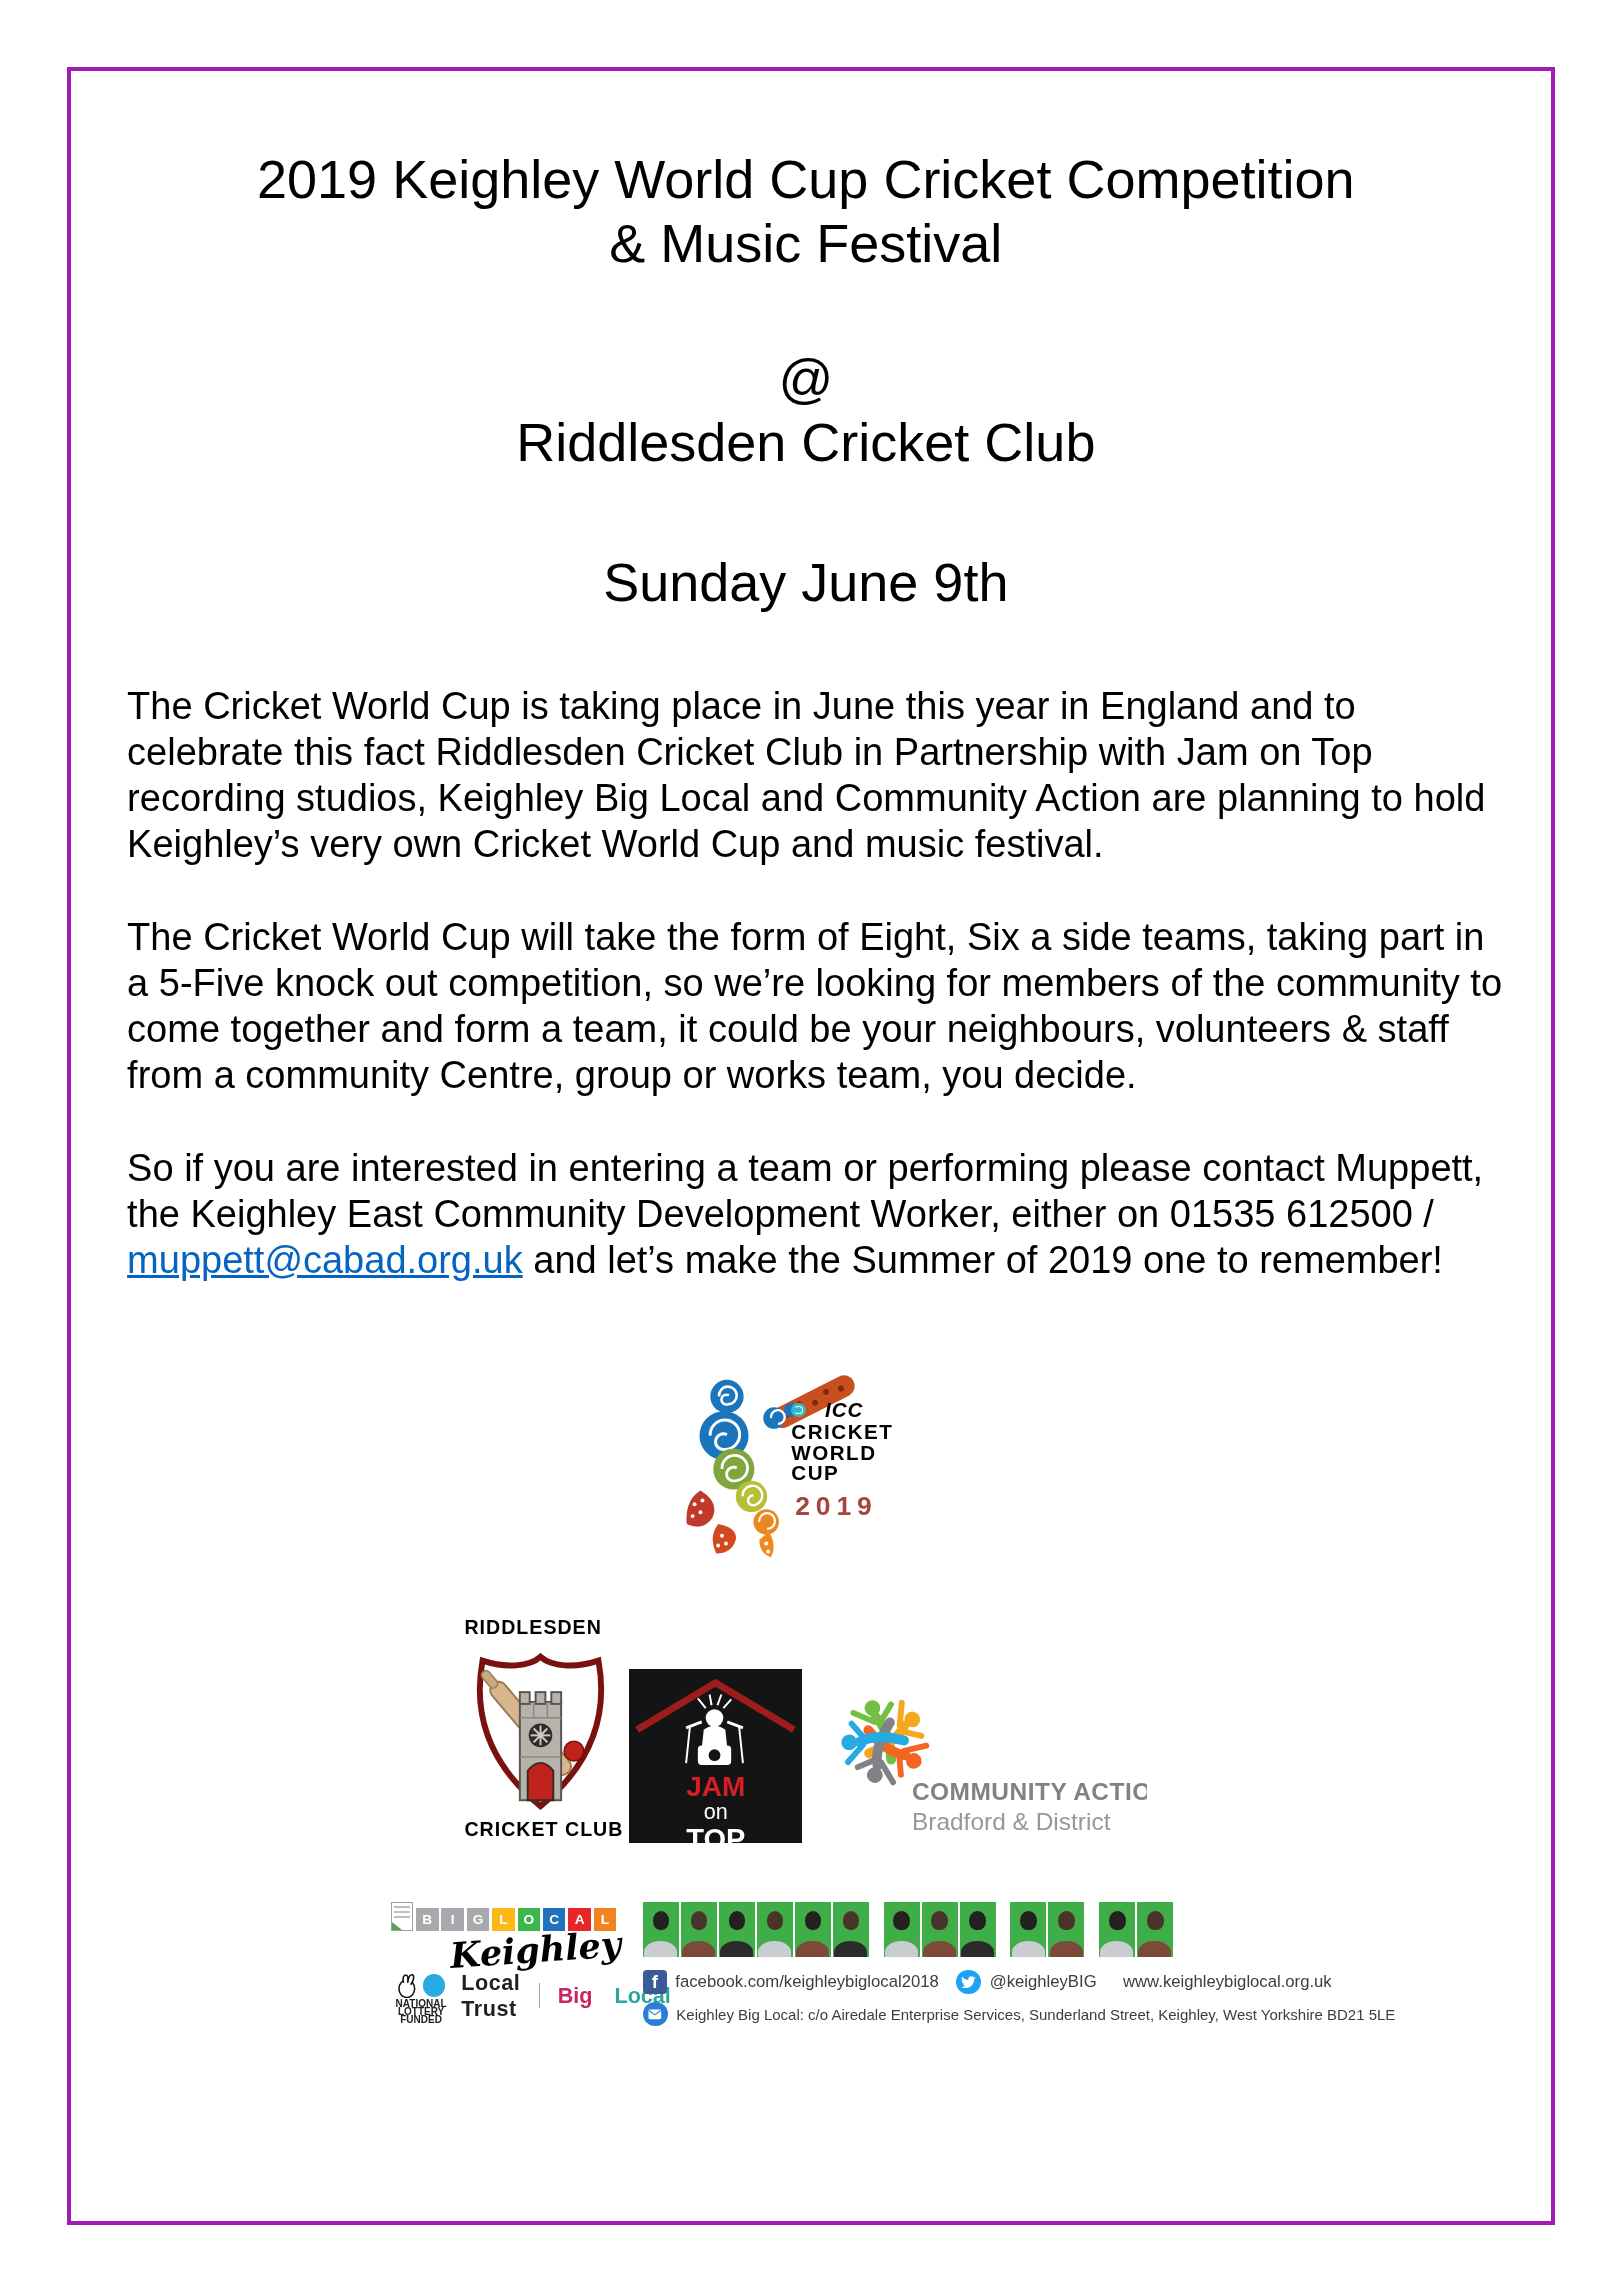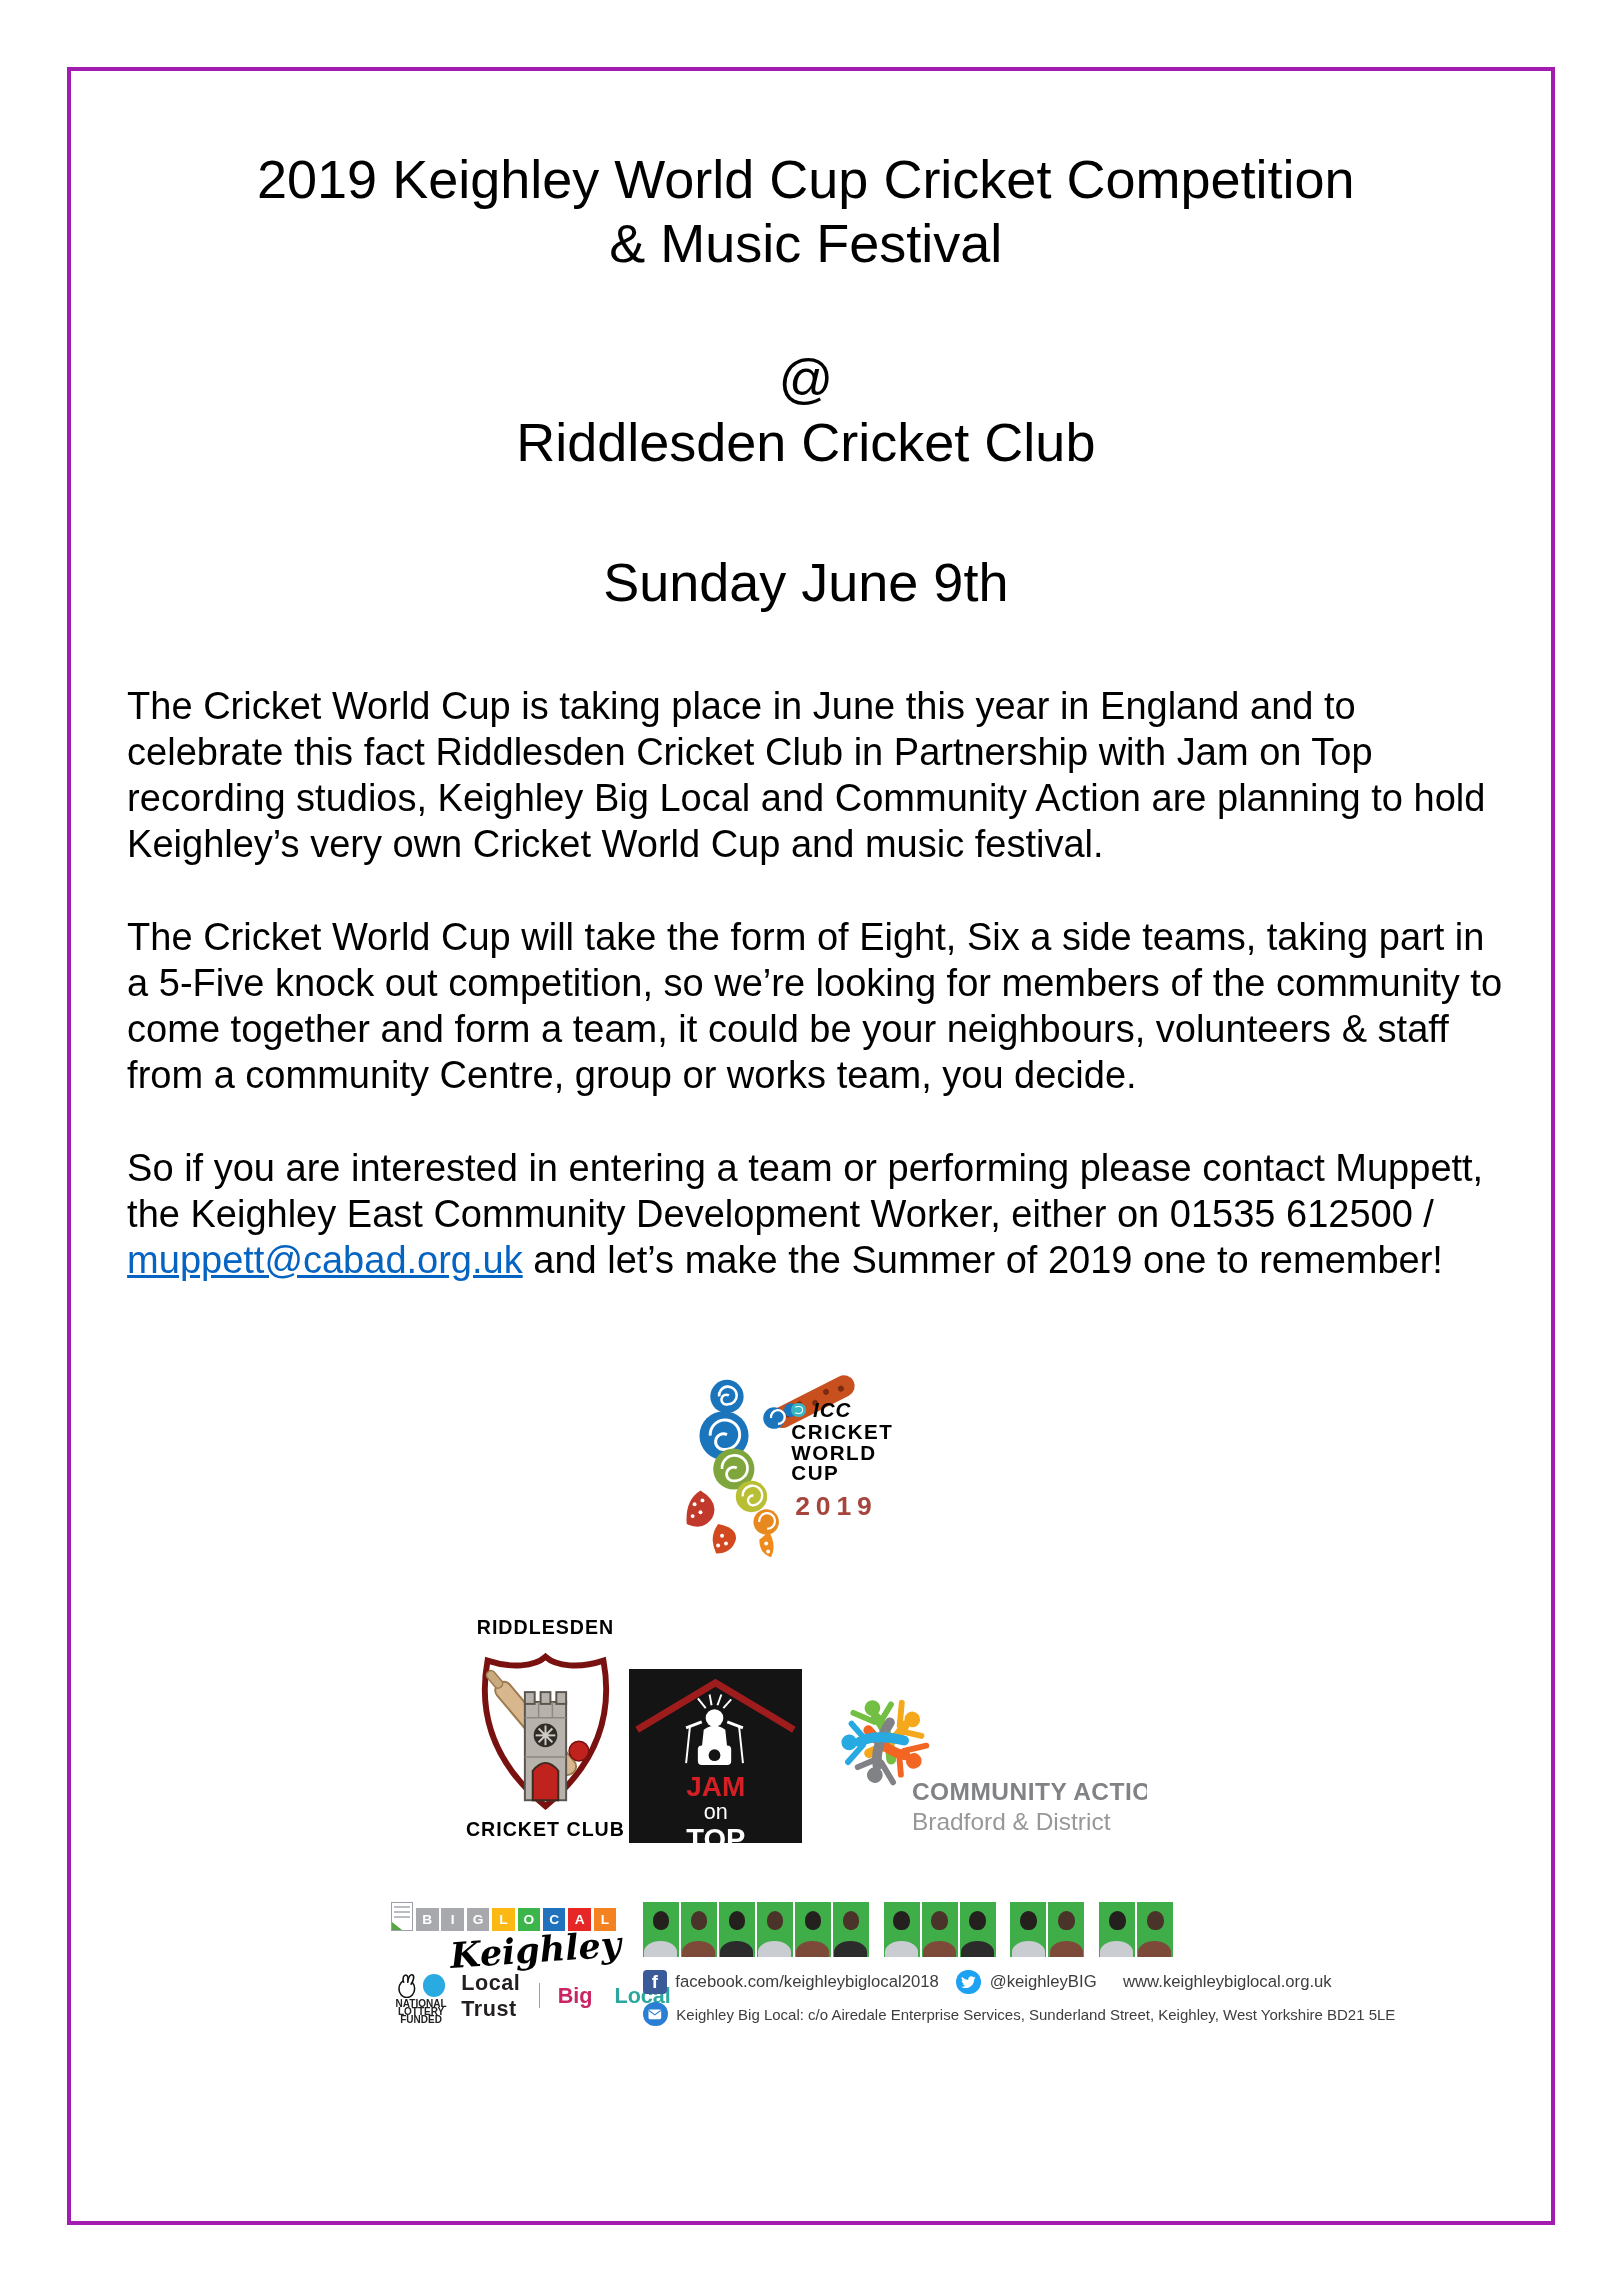--- a/index.html
+++ b/index.html
@@ -13,31 +13,31 @@
   .date{margin-top:76px;}
   
   .bodytext p{font-size:38px;line-height:46px;margin:47px 7.8px 0 37px;}
   .bodytext p.first{margin-top:69px;}
   a.email{color:#0563c1;text-decoration:underline;cursor:pointer;}
   
   .icc-wrap{margin-top:84px;display:flex;justify-content:center;}
   .icc{position:relative;width:265px;height:206px;}
   .icc svg{position:absolute;left:0;top:0;}
   .icc-text{position:absolute;left:118px;top:31px;width:147px;}
-  .icc-row{display:flex;align-items:center;gap:7px;}
+  .icc-row{display:flex;align-items:center;gap:19px;}
   .icc-ball{width:14.7px;height:14.7px;border-radius:50%;background:#38b6c4;position:relative;}
   .icc-ball::after{content:"";position:absolute;left:2.9px;top:2.9px;width:6.9px;height:6.9px;border-radius:50%;
      border:1.6px solid #fff;border-left-color:transparent;}
   .icc-icc{font-size:20.6px;font-weight:bold;font-style:italic;letter-spacing:1px;}
   .icc-line{font-size:20.6px;font-weight:bold;line-height:20.6px;letter-spacing:1.5px;}
   .icc-year{font-size:26.5px;font-weight:600;letter-spacing:5.9px;color:#a5453c;margin-top:6.9px;margin-left:3.9px;}
   
   .logo-row{margin-top:43px;display:flex;justify-content:center;align-items:flex-start;}
   
-  .rcc{width:162px;text-align:center;}
+  .rcc{width:162px;}
   .rcc-top{font-size:19.6px;font-weight:bold;letter-spacing:1px;margin-bottom:2px;}
   .rcc-bot{font-size:19.6px;font-weight:bold;letter-spacing:1px;margin-top:0px;}
   
   .jot{width:173px;height:174px;background:#141414;margin-left:2.9px;margin-top:53px;
        text-align:center;position:relative;flex:none;}
   .jot-jam{color:#d41f26;font-weight:bold;font-size:28px;line-height:28px;margin-top:2px;}
   .jot-on{color:#fff;font-size:21.6px;line-height:22.5px;}
   .jot-top{color:#fff;font-weight:bold;font-size:29px;line-height:30px;}
   
   .ca{width:333px;margin-left:11.8px;margin-top:35px;flex:none;}

